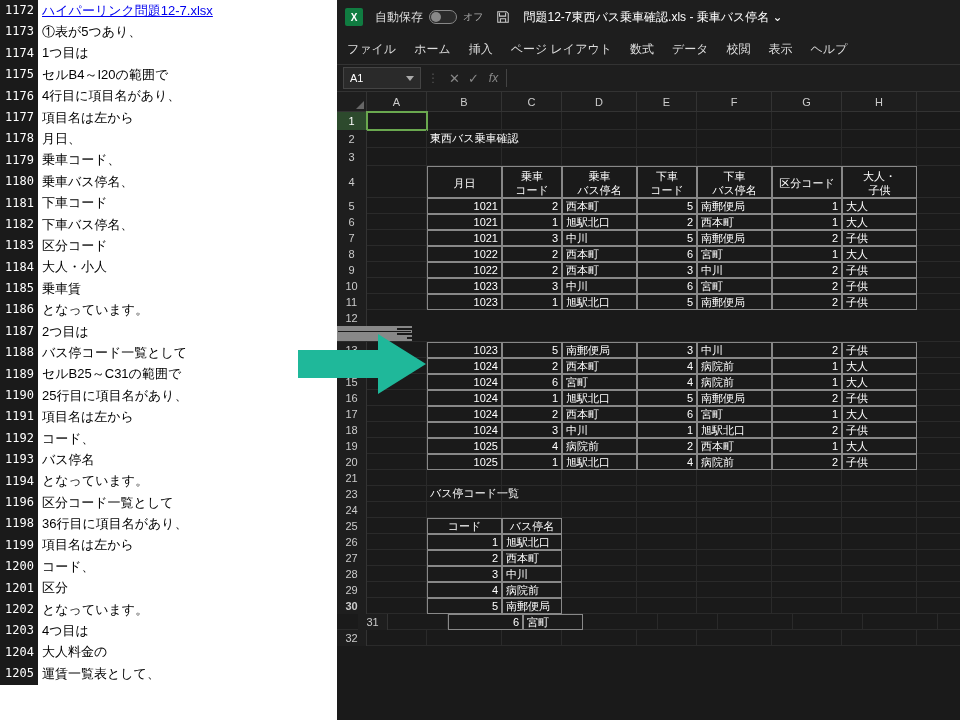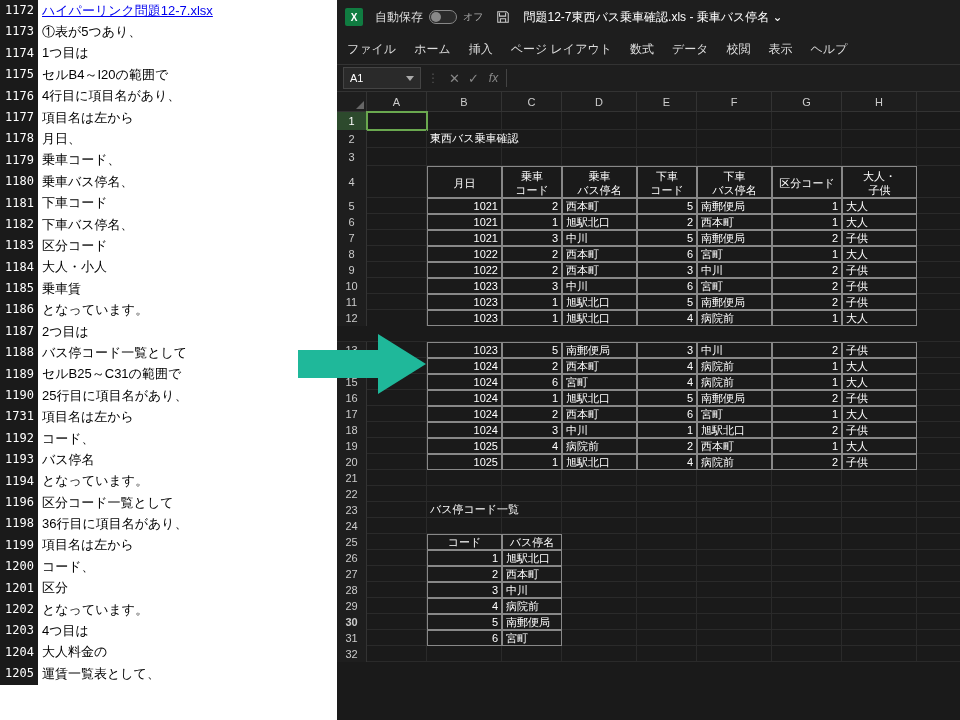--- a/index.html
+++ b/index.html
@@ -121,21 +121,21 @@
       </div>
       <div class="text-line">
         <div class="ln">1189</div>
         <div class="tx">セルB25～C31の範囲で</div>
       </div>
       <div class="text-line">
         <div class="ln">1190</div>
         <div class="tx">25行目に項目名があり、</div>
       </div>
       <div class="text-line">
-        <div class="ln">1731</div>
+        <div class="ln">1191</div>
         <div class="tx">項目名は左から</div>
       </div>
       <div class="text-line">
         <div class="ln">1192</div>
         <div class="tx">コード、</div>
       </div>
       <div class="text-line">
         <div class="ln">1193</div>
         <div class="tx">バス停名</div>
       </div>
@@ -357,21 +357,21 @@
           <div class="rn" style="height: 16px; line-height: 16px;">11</div>
           <div class="cell " style="width: 60px; height: 16px; line-height: 15px;"></div>
           <div class="cell bordered ta-r" style="width: 75px; height: 16px; line-height: 15px;">1023</div>
           <div class="cell bordered ta-r" style="width: 60px; height: 16px; line-height: 15px;">1</div>
           <div class="cell bordered ta-l" style="width: 75px; height: 16px; line-height: 15px;">旭駅北口</div>
           <div class="cell bordered ta-r" style="width: 60px; height: 16px; line-height: 15px;">5</div>
           <div class="cell bordered ta-l" style="width: 75px; height: 16px; line-height: 15px;">南郵便局</div>
           <div class="cell bordered ta-r" style="width: 70px; height: 16px; line-height: 15px;">2</div>
           <div class="cell bordered ta-l" style="width: 75px; height: 16px; line-height: 15px;">子供</div>
         </div>
-        <div class="row" style="height: 32px;">
+        <div class="row" style="height: 32px; flex-direction: column;">
           <div class="rn" style="height: 16px; line-height: 16px;">12</div>
           <div class="cell " style="width: 60px; height: 16px; line-height: 15px;"></div>
           <div class="cell bordered ta-r" style="width: 75px; height: 16px; line-height: 15px;">1023</div>
           <div class="cell bordered ta-r" style="width: 60px; height: 16px; line-height: 15px;">1</div>
           <div class="cell bordered ta-l" style="width: 75px; height: 16px; line-height: 15px;">旭駅北口</div>
           <div class="cell bordered ta-r" style="width: 60px; height: 16px; line-height: 15px;">4</div>
           <div class="cell bordered ta-l" style="width: 75px; height: 16px; line-height: 15px;">病院前</div>
           <div class="cell bordered ta-r" style="width: 70px; height: 16px; line-height: 15px;">1</div>
           <div class="cell bordered ta-l" style="width: 75px; height: 16px; line-height: 15px;">大人</div>
         </div>
@@ -468,31 +468,20 @@
           <div class="cell " style="width: 60px; height: 16px; line-height: 15px;"></div>
           <div class="cell " style="width: 75px; height: 16px; line-height: 15px;"></div>
           <div class="cell " style="width: 60px; height: 16px; line-height: 15px;"></div>
           <div class="cell " style="width: 75px; height: 16px; line-height: 15px;"></div>
           <div class="cell " style="width: 60px; height: 16px; line-height: 15px;"></div>
           <div class="cell " style="width: 75px; height: 16px; line-height: 15px;"></div>
           <div class="cell " style="width: 70px; height: 16px; line-height: 15px;"></div>
           <div class="cell " style="width: 75px; height: 16px; line-height: 15px;"></div>
         </div>
         <div class="row" style="height: 16px;">
-          <div class="rn" style="height: 16px; line-height: 16px;">22</div>
-          <div class="cell " style="width: 60px; height: 16px; line-height: 15px;"></div>
-          <div class="cell " style="width: 75px; height: 16px; line-height: 15px;"></div>
-          <div class="cell " style="width: 60px; height: 16px; line-height: 15px;"></div>
-          <div class="cell " style="width: 75px; height: 16px; line-height: 15px;"></div>
-          <div class="cell " style="width: 60px; height: 16px; line-height: 15px;"></div>
-          <div class="cell " style="width: 75px; height: 16px; line-height: 15px;"></div>
-          <div class="cell " style="width: 70px; height: 16px; line-height: 15px;"></div>
-          <div class="cell " style="width: 75px; height: 16px; line-height: 15px;"></div>
-        </div>
-        <div class="row" style="height: 16px;">
           <div class="rn" style="height: 16px; line-height: 16px;">23</div>
           <div class="cell " style="width: 60px; height: 16px; line-height: 15px;"></div>
           <div class="cell ta-l" style="width: 75px; height: 16px; line-height: 15px; overflow: visible;">バス停コード一覧</div>
           <div class="cell " style="width: 60px; height: 16px; line-height: 15px;"></div>
           <div class="cell " style="width: 75px; height: 16px; line-height: 15px;"></div>
           <div class="cell " style="width: 60px; height: 16px; line-height: 15px;"></div>
           <div class="cell " style="width: 75px; height: 16px; line-height: 15px;"></div>
           <div class="cell " style="width: 70px; height: 16px; line-height: 15px;"></div>
           <div class="cell " style="width: 75px; height: 16px; line-height: 15px;"></div>
         </div>
@@ -566,21 +555,21 @@
           <div class="rn" style="height: 16px; line-height: 16px; font-weight: bold;">30</div>
           <div class="cell " style="width: 60px; height: 16px; line-height: 15px;"></div>
           <div class="cell bordered ta-r" style="width: 75px; height: 16px; line-height: 15px;">5</div>
           <div class="cell bordered ta-l" style="width: 60px; height: 16px; line-height: 15px;">南郵便局</div>
           <div class="cell " style="width: 75px; height: 16px; line-height: 15px;"></div>
           <div class="cell " style="width: 60px; height: 16px; line-height: 15px;"></div>
           <div class="cell " style="width: 75px; height: 16px; line-height: 15px;"></div>
           <div class="cell " style="width: 70px; height: 16px; line-height: 15px;"></div>
           <div class="cell " style="width: 75px; height: 16px; line-height: 15px;"></div>
         </div>
-        <div class="row" style="height: 16px;">
+        <div class="row" style="height: 16px; padding-left: 21px;">
           <div class="rn" style="height: 16px; line-height: 16px;">31</div>
           <div class="cell " style="width: 60px; height: 16px; line-height: 15px;"></div>
           <div class="cell bordered ta-r" style="width: 75px; height: 16px; line-height: 15px;">6</div>
           <div class="cell bordered ta-l" style="width: 60px; height: 16px; line-height: 15px;">宮町</div>
           <div class="cell " style="width: 75px; height: 16px; line-height: 15px;"></div>
           <div class="cell " style="width: 60px; height: 16px; line-height: 15px;"></div>
           <div class="cell " style="width: 75px; height: 16px; line-height: 15px;"></div>
           <div class="cell " style="width: 70px; height: 16px; line-height: 15px;"></div>
           <div class="cell " style="width: 75px; height: 16px; line-height: 15px;"></div>
         </div>

